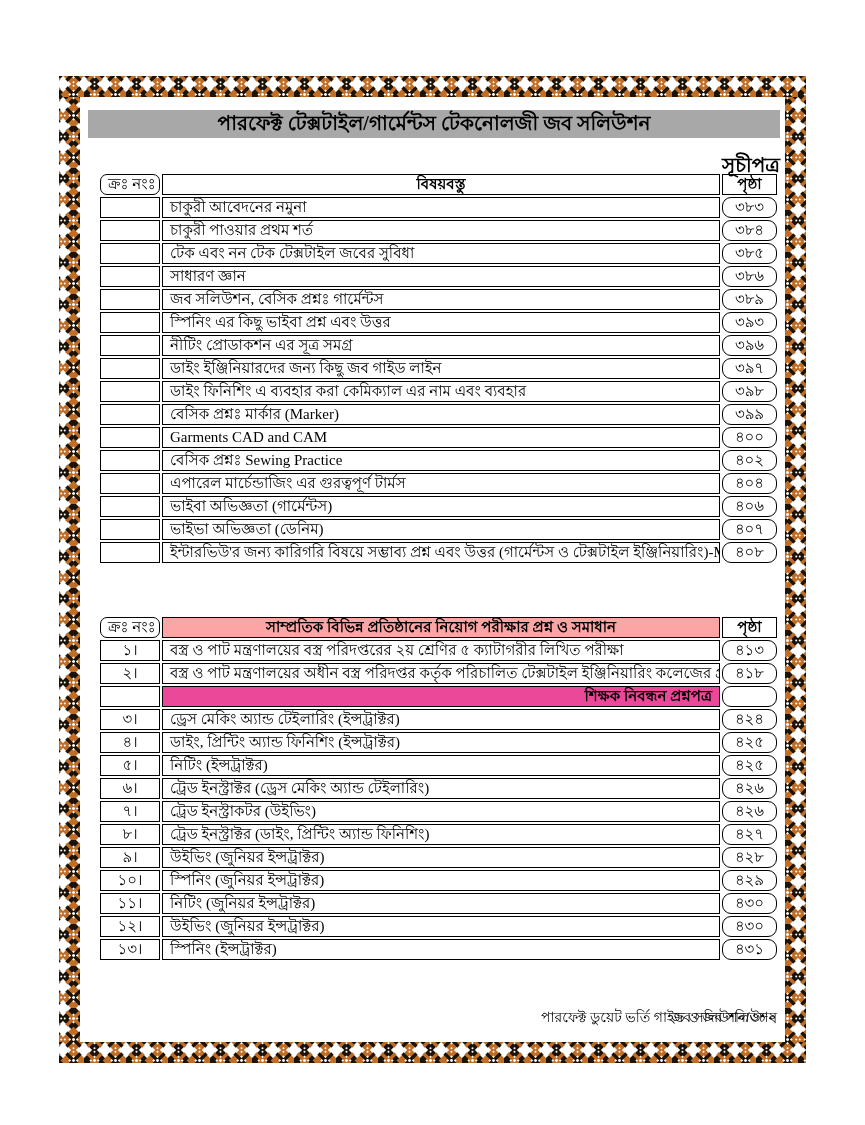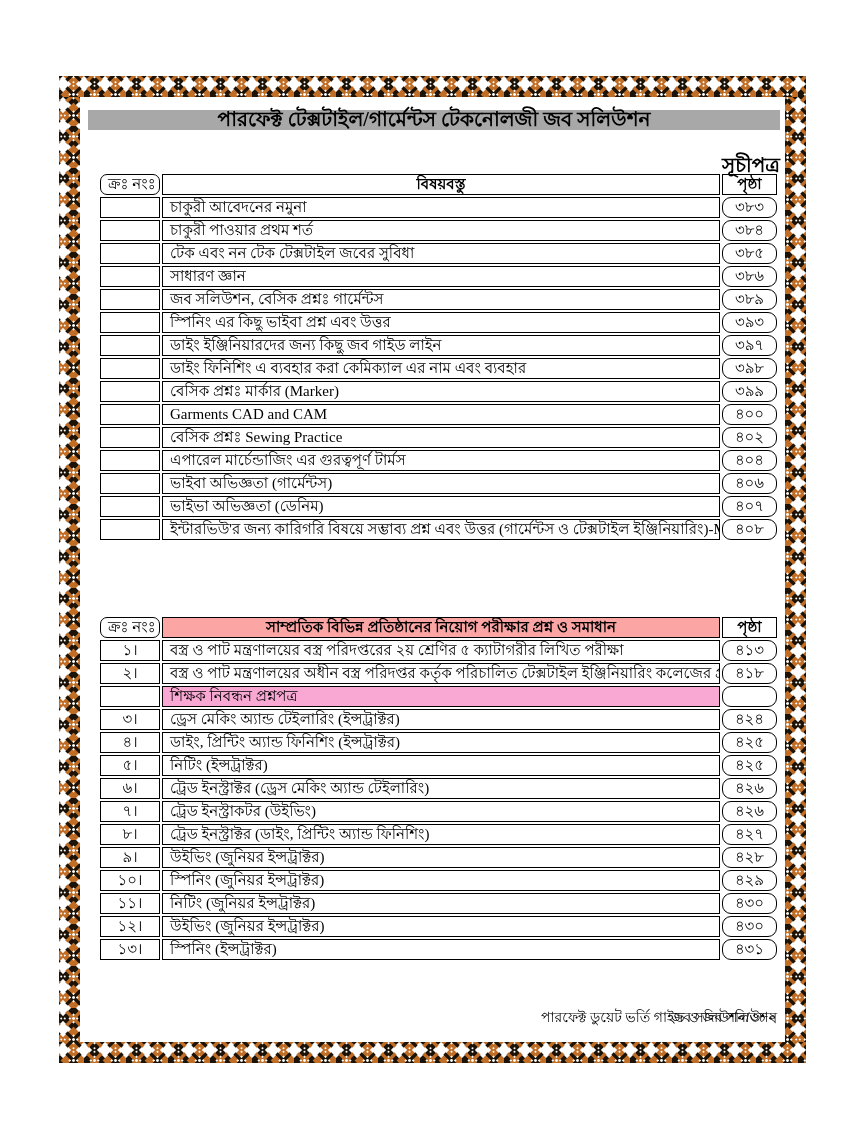--- a/index.html
+++ b/index.html
@@ -6,21 +6,21 @@
   .page{
     position:relative;
     width:865px;height:1125px;
     background:#ffffff;
     font-family:"Liberation Serif","DejaVu Serif",serif;
     color:#000;
     overflow:hidden;
   }
   .frame-svg{position:absolute;left:0;top:0;pointer-events:none;}
   .title-bar{
-    position:absolute;left:88px;top:110px;width:692px;height:20px;
+    position:absolute;left:88px;top:110px;width:692px;height:28px;
     background:#a8a8a8;
     display:flex;align-items:center;justify-content:center;
     font-weight:bold;font-size:20px;
   }
   .subtitle{
     position:absolute;left:88px;top:150px;width:692px;height:20px;
     text-align:right;font-weight:bold;font-size:20px;
   }
   table.grid{
     position:absolute;left:98px;width:681px;
@@ -41,21 +41,21 @@
   #recruit-table{top:615px;}
   col.c-serial{width:60px;}
   col.c-page{width:55px;}
   td.th{height:24px;font-weight:bold;text-align:center;font-size:17px;}
   td.th-serial{font-size:12px;font-weight:normal;border-radius:7px;}
   td.serial{text-align:center;font-size:15px;}
   td.page{text-align:center;font-size:15px;border-radius:9px;}
   td.subj{text-align:left;}
   td.latin{font-size:18px;}
   td.gray{background:#fca5a5;}
-  td.section{background:#f9a8d4;font-weight:normal;text-align:left;font-size:16px;height:18px;}
+  td.section{background:#ec4899;font-weight:bold;text-align:right;font-size:16px;height:18px;}
   .footer{
     position:absolute;left:98px;top:1006px;width:679px;height:20px;
     font-size:14px;
   }
   .footer-center{
     position:absolute;left:0;width:100%;text-align:right;
   }
   .footer-right{
     position:absolute;right:0;top:0;text-align:right;
   }
@@ -141,20 +141,25 @@
           <td class="subj">জব সলিউশন, বেসিক প্রশ্নঃ গার্মেন্টস</td>
           <td class="page">৩৮৯</td>
         </tr>
       <tr>
           <td class="serial"></td>
           <td class="subj">স্পিনিং এর কিছু ভাইবা প্রশ্ন এবং উত্তর</td>
           <td class="page">৩৯৩</td>
         </tr>
       <tr>
           <td class="serial"></td>
+          <td class="subj">নীটিং প্রোডাকশন এর সূত্র সমগ্র</td>
+          <td class="page">৩৯৬</td>
+        </tr>
+      <tr>
+          <td class="serial"></td>
           <td class="subj">ডাইং ইঞ্জিনিয়ারদের জন্য কিছু জব গাইড লাইন</td>
           <td class="page">৩৯৭</td>
         </tr>
       <tr>
           <td class="serial"></td>
           <td class="subj">ডাইং ফিনিশিং এ ব্যবহার করা কেমিক্যাল এর নাম এবং ব্যবহার</td>
           <td class="page">৩৯৮</td>
         </tr>
       <tr>
           <td class="serial"></td>

